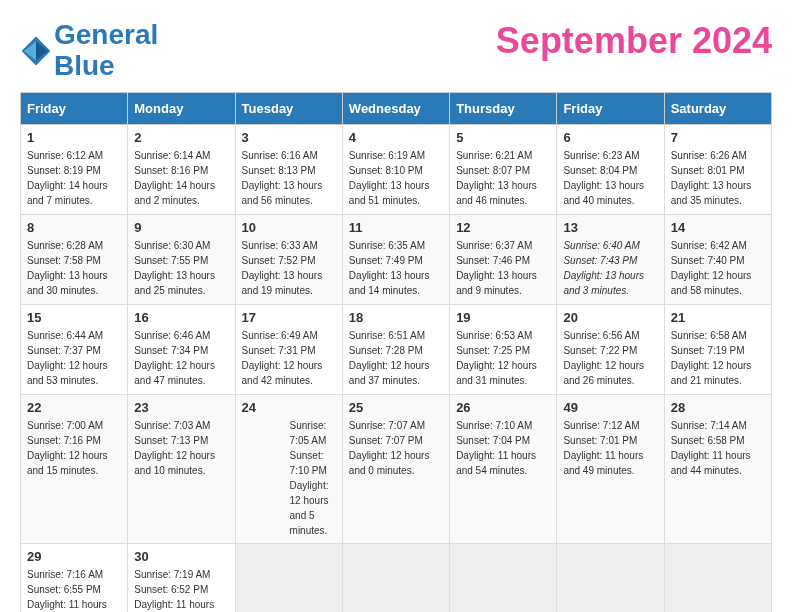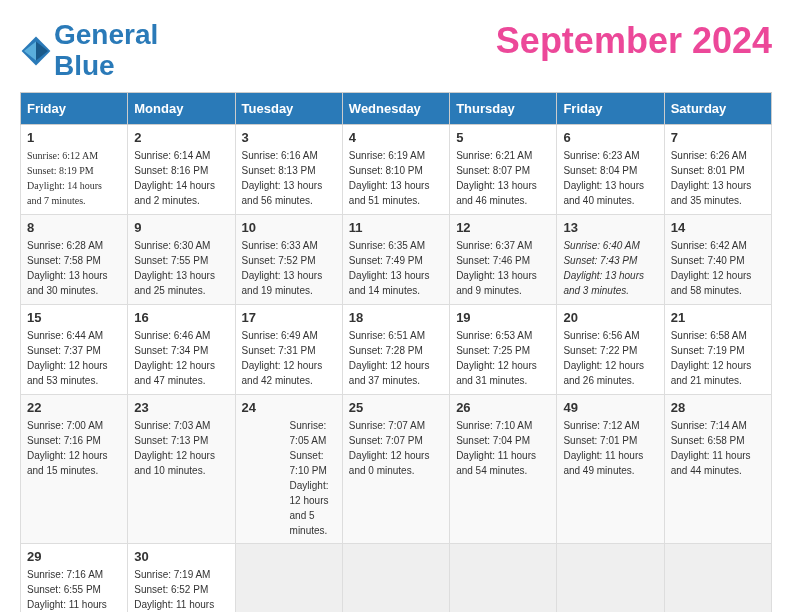--- a/index.html
+++ b/index.html
@@ -124,21 +124,21 @@
         <th>Wednesday</th>
         <th>Thursday</th>
         <th>Friday</th>
         <th>Saturday</th>
       </tr>
   </thead>
   <tbody id="calendar-body">
   <tr>
         <td>
           <span class="day-number">1</span>
-          <div class="day-info" style="white-space: pre-line; font-family: Liberation Serif, serif;">Sunrise: 6:12 AM
+          <div class="day-info" style="white-space: pre-line;">Sunrise: 6:12 AM
 Sunset: 8:19 PM
 Daylight: 14 hours
 and 7 minutes.</div>
         </td>
         <td>
           <span class="day-number">2</span>
           <div class="day-info" style="white-space: pre-line;">Sunrise: 6:14 AM
 Sunset: 8:16 PM
 Daylight: 14 hours
 and 2 minutes.</div>

